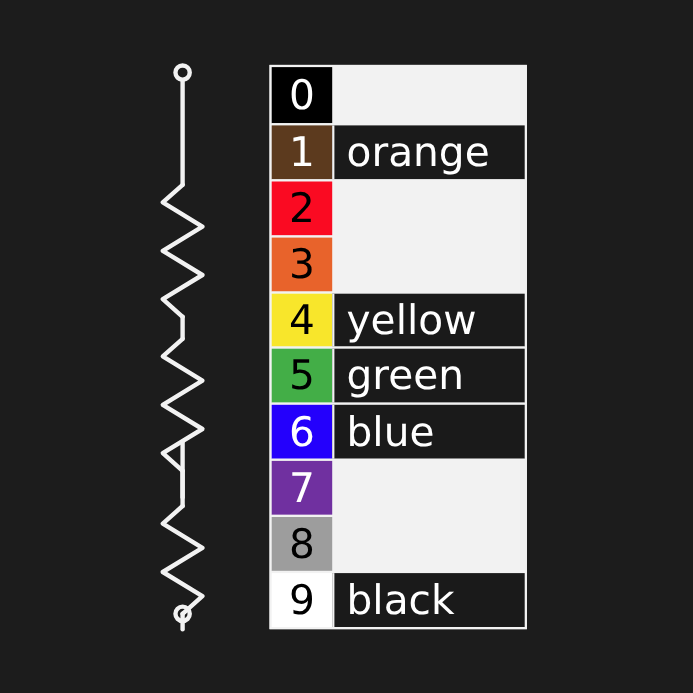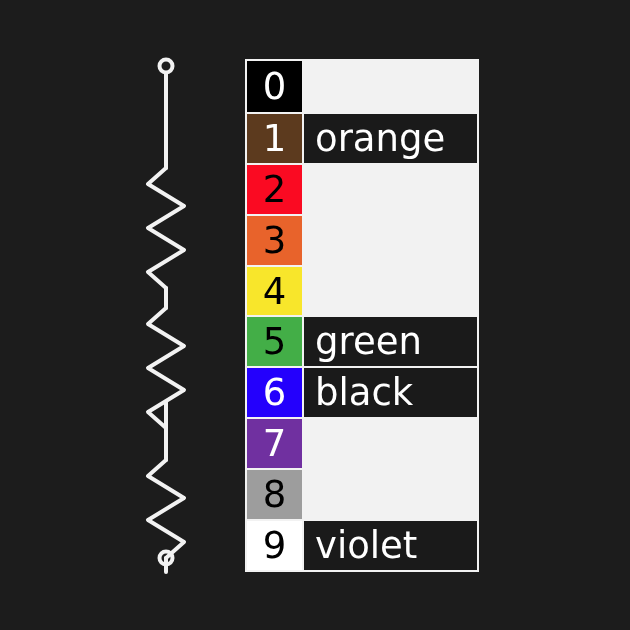--- a/index.html
+++ b/index.html
@@ -134,55 +134,58 @@
     <div class="code-row">
       <div class="swatch-cell" style="background:#e8632b;color:#000000;">
         <span>3</span>
       </div>
     </div>
 
     <div class="code-row">
       <div class="swatch-cell" style="background:#f8e62b;color:#000000;">
         <span>4</span>
       </div>
+      <div class="name-cell">
+        <span>yellow</span>
+      </div>
     </div>
 
     <div class="code-row">
       <div class="swatch-cell" style="background:#43ae47;color:#000000;">
         <span>5</span>
       </div>
       <div class="name-cell">
         <span>green</span>
       </div>
     </div>
 
     <div class="code-row">
       <div class="swatch-cell" style="background:#2400fc;color:#ffffff;">
         <span>6</span>
       </div>
       <div class="name-cell">
-        <span>black</span>
+        <span>blue</span>
       </div>
     </div>
 
     <div class="code-row">
       <div class="swatch-cell" style="background:#7030a0;color:#ffffff;">
         <span>7</span>
       </div>
     </div>
 
     <div class="code-row">
       <div class="swatch-cell" style="background:#9d9d9d;color:#000000;">
         <span>8</span>
       </div>
     </div>
 
     <div class="code-row">
       <div class="swatch-cell" style="background:#ffffff;color:#000000;">
         <span>9</span>
       </div>
       <div class="name-cell">
-        <span>violet</span>
+        <span>black</span>
       </div>
     </div>
 
   </div>
 </div>
 
 </body></html>

